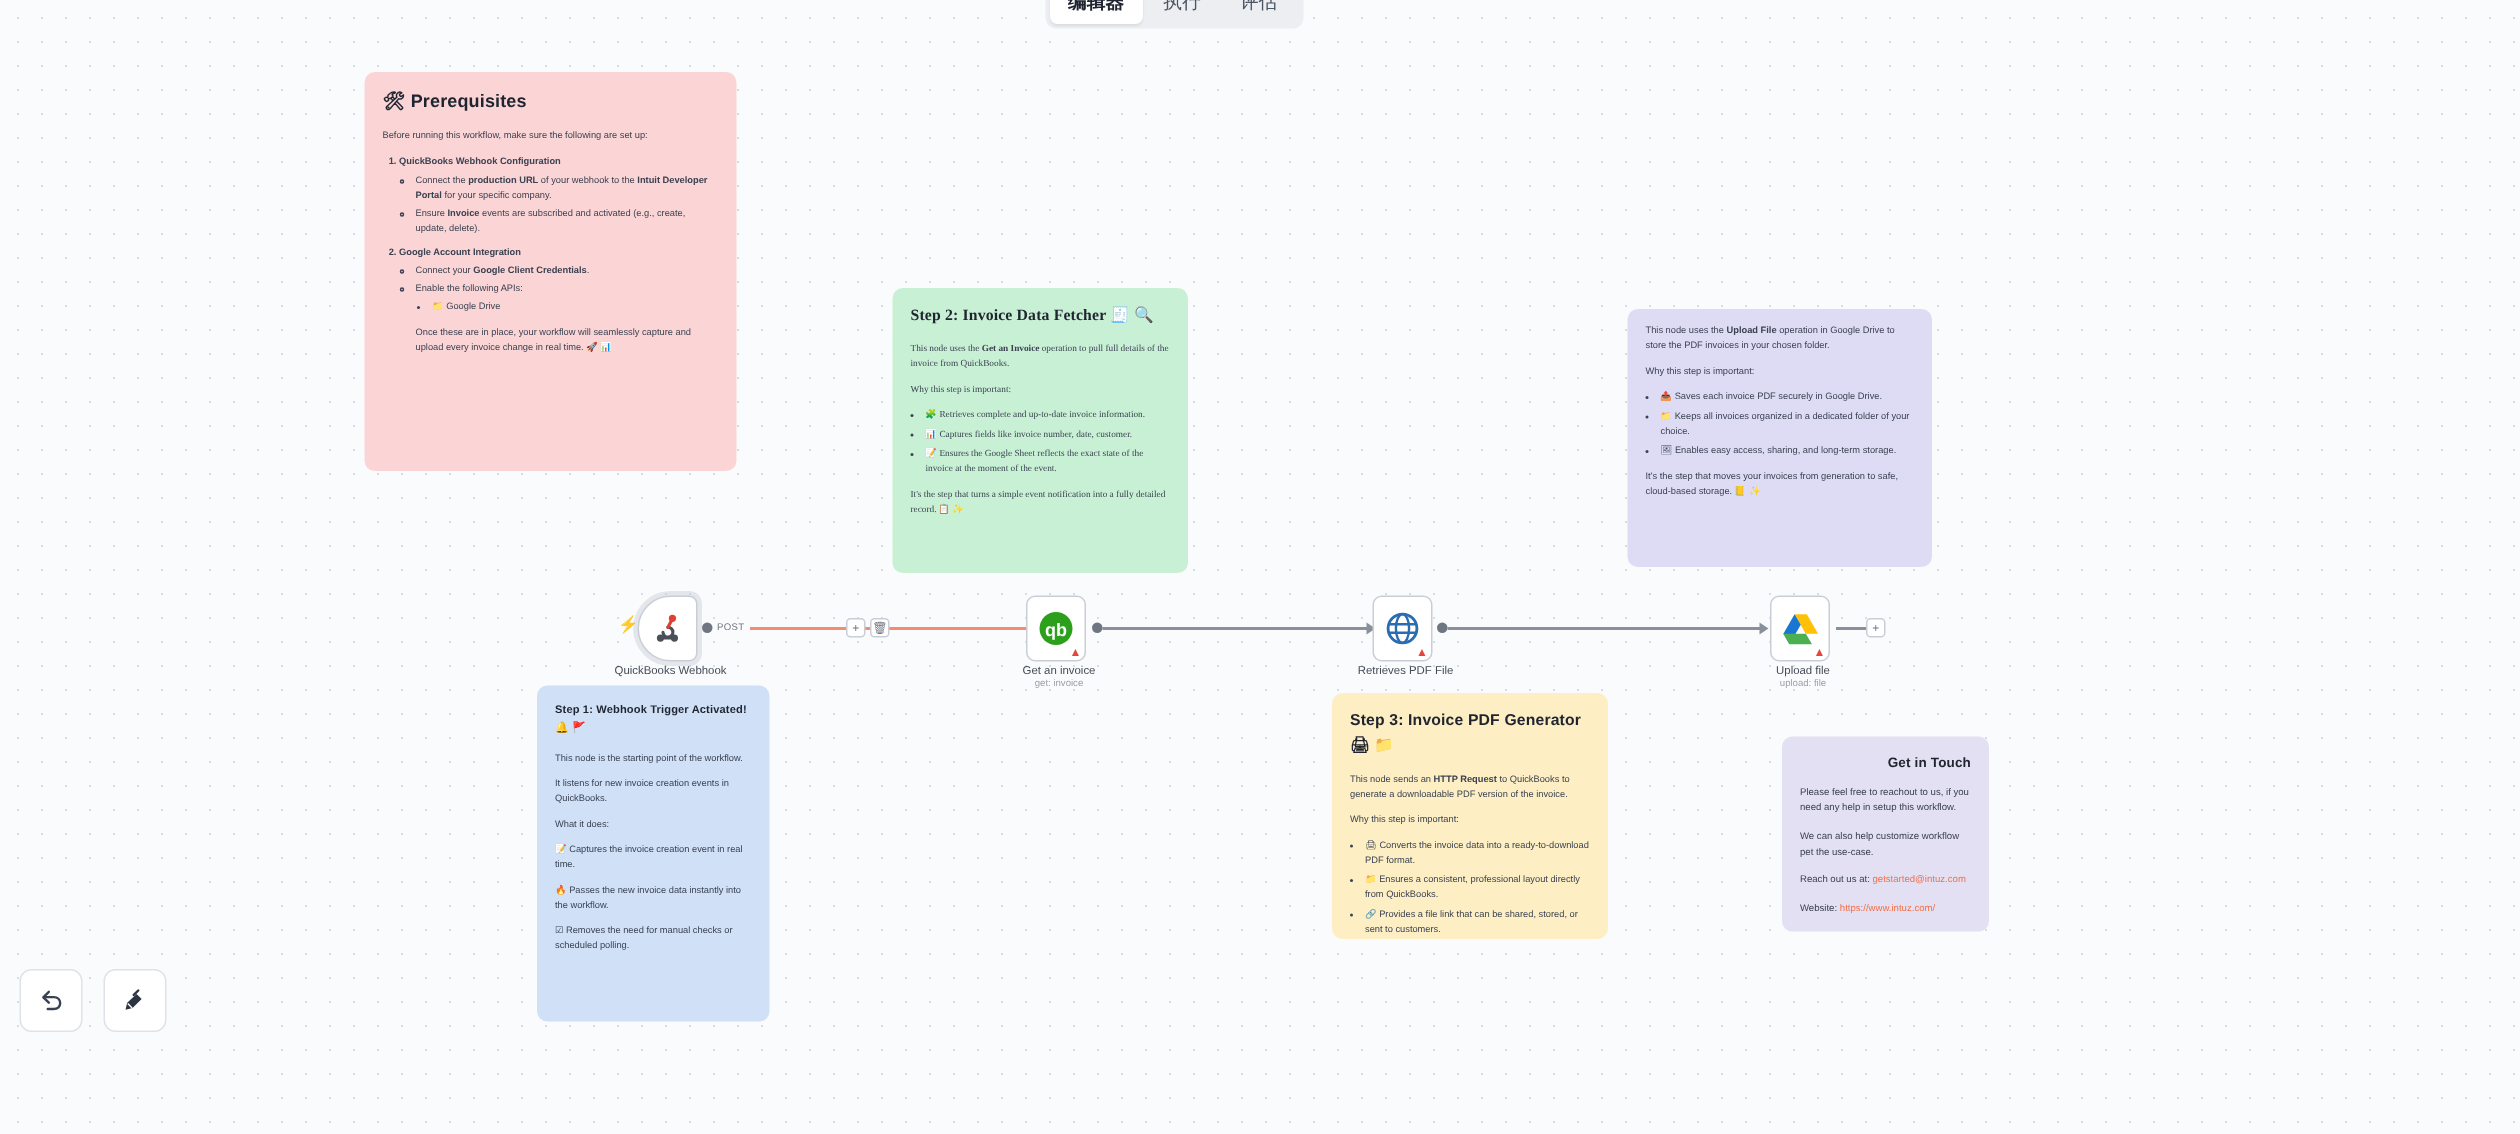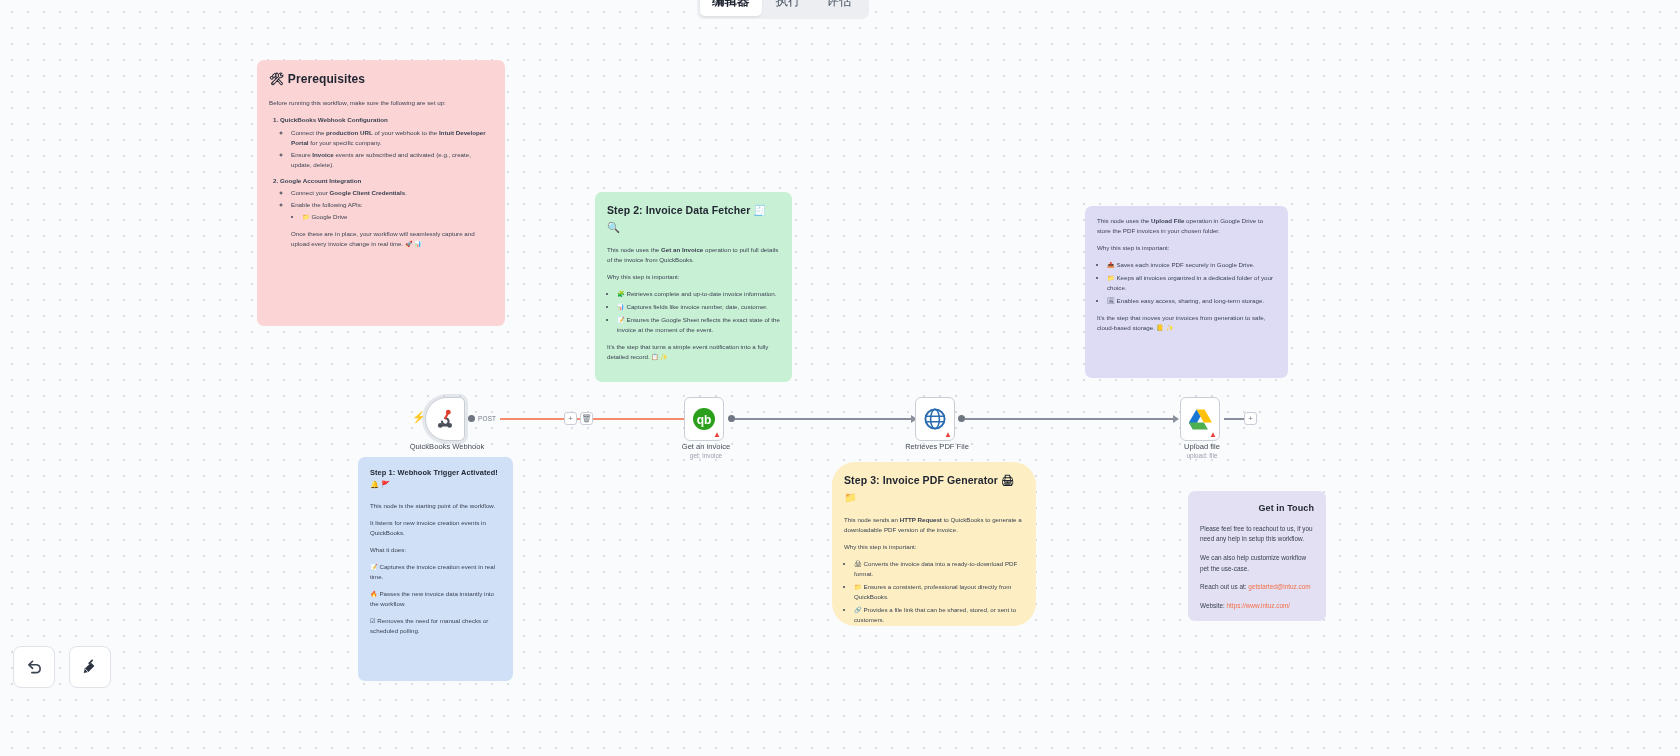--- a/index.html
+++ b/index.html
@@ -62,25 +62,25 @@
   .note ol { margin: 2px 0 0 11px; }
   .note ol > li { margin-bottom: 6px; font-weight: 700; font-size: 6.2px; }
   .note ul { margin: 2px 0 0 11px; list-style: circle; }
   .note ul li { font-weight: 400; margin-bottom: 2px; }
   .note ul ul { list-style: disc; margin-left: 11px; margin-top: 2px; }
   .note b { font-weight: 700; }
   .note .bullets { margin: 2px 0 0 10px; list-style: disc; }
   .note .bullets li { margin-bottom: 3px; }
   .note .tail { margin-top: 7px; }
 
-  .note-prereq  { left: 243px; top: 60px;  width: 248px; height: 266px; background: #fbd5d5; margin-left: 14px; }
-  .note-step2   { left: 595px; top: 192px; width: 197px; height: 190px; background: #c8f0d4; }
+  .note-prereq  { left: 243px; top: 48px;  width: 248px; height: 266px; background: #fbd5d5; }
+  .note-step2   { left: 595px; top: 192px; width: 197px; height: 190px; background: #c8f0d4; font-family: Liberation Serif, serif; }
   .note-step4   { left: 1085px;top: 206px; width: 203px; height: 172px; background: #dedcf5; }
   .note-step1   { left: 358px; top: 457px; width: 155px; height: 224px; background: #cfe0f7; }
-  .note-step3   { left: 832px; top: 462px; width: 204px; height: 164px; background: #fdefc3; border-radius: 23px; }
+  .note-step3   { left: 888px; top: 462px; width: 184px; height: 164px; background: #fdefc3; }
   .note-touch   { left: 1188px;top: 491px; width: 138px; height: 130px; background: #e2e0f2; }
 
   .note-prereq h3 { font-size: 12px; }
   .note-touch  h3 { font-size: 9px; margin-bottom: 8px; text-align: right; }
   .note-touch  { font-size: 6.4px; line-height: 1.65; }
   .note-touch p { margin-bottom: 8px; }
 
   .link { color: #f3704a; }
 
   

